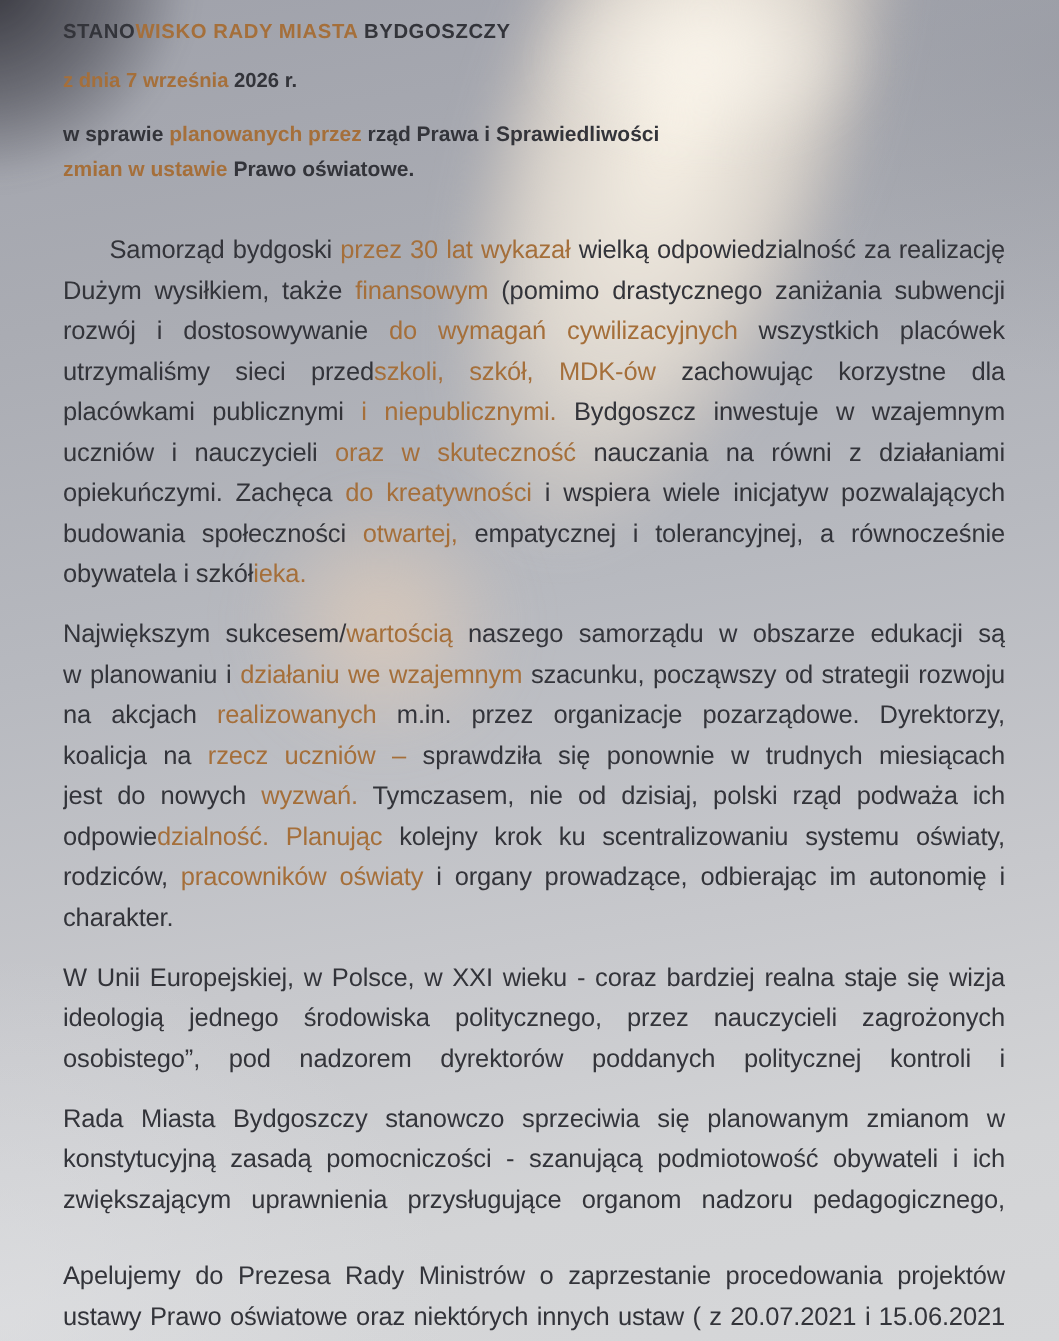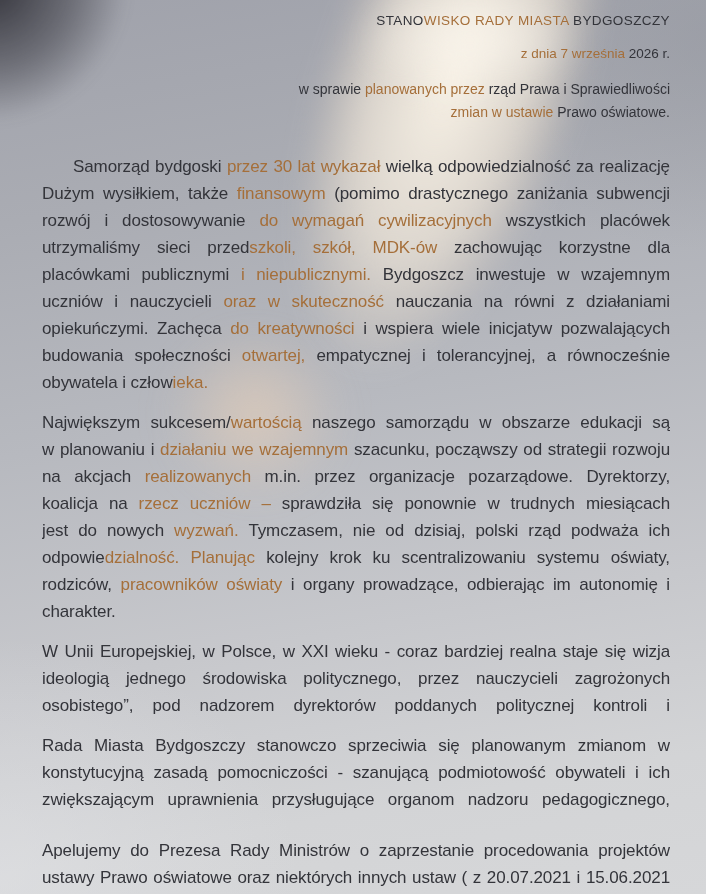--- a/index.html
+++ b/index.html
@@ -39,22 +39,22 @@
   }
   .corner-shadow {
     left: -52px; top: -58px; width: 185px; height: 185px;
     background: radial-gradient(circle at 22% 22%,
       rgba(38,38,45,0.9), rgba(48,48,56,0.45) 42%, rgba(48,48,56,0) 68%);
     filter: blur(7px);
   }
   
   .page { position: relative; z-index: 2; padding: 12px 36px 0 42px; filter: blur(0.3px); }
   .hline {
-    text-align: right;
-    font-weight: normal;
+    text-align: left;
+    font-weight: bold;
     color: #33343a;
     font-size: 13.5px;
     line-height: 18px;
   }
   .title { letter-spacing: 0.4px; }
   .date  { margin-top: 15px; }
   .subj1 { margin-top: 17px; font-size: 14px; }
   .subj2 { margin-top: 5px;  font-size: 14px; }
   .docbody {
     margin-top: 32px;
@@ -88,21 +88,21 @@
     <div class="docbody">
         <div class="para indent">
           <div class="line"><span class="c-ink">Samorząd bydgoski </span><span class="c-warm">przez 30 lat wykazał </span><span class="c-ink">wielką odpowiedzialność za realizację kolejnych zmian,</span></div>
           <div class="line"><span class="c-ink">Dużym wysiłkiem, także </span><span class="c-warm">finansowym </span><span class="c-ink">(pomimo drastycznego zaniżania subwencji oświatowej),</span></div>
           <div class="line"><span class="c-ink">rozwój i dostosowywanie </span><span class="c-warm">do wymagań cywilizacyjnych </span><span class="c-ink">wszystkich placówek oświatowych w mieście.</span></div>
           <div class="line"><span class="c-ink">utrzymaliśmy sieci przed</span><span class="c-warm">szkoli, szkół, MDK-ów </span><span class="c-ink">zachowując korzystne dla mieszkańców proporcje między</span></div>
           <div class="line"><span class="c-ink">placówkami publicznymi </span><span class="c-warm">i niepublicznymi. </span><span class="c-ink">Bydgoszcz inwestuje w wzajemnym wspomagające rozwój</span></div>
           <div class="line"><span class="c-ink">uczniów i nauczycieli </span><span class="c-warm">oraz w skuteczność </span><span class="c-ink">nauczania na równi z działaniami wychowawczymi i</span></div>
           <div class="line"><span class="c-ink">opiekuńczymi. Zachęca </span><span class="c-warm">do kreatywności </span><span class="c-ink">i wspiera wiele inicjatyw pozwalających realizować cel</span></div>
           <div class="line"><span class="c-ink">budowania społeczności </span><span class="c-warm">otwartej, </span><span class="c-ink">empatycznej i tolerancyjnej, a równocześnie świadomej swoich praw</span></div>
-          <div class="line last"><span class="c-ink">obywatela i człow</span><span class="c-warm">ieka.</span></div>
+          <div class="line last"><span class="c-ink">obywatela i szkół</span><span class="c-warm">ieka.</span></div>
         </div>
         <div class="para">
           <div class="line"><span class="c-ink">Największym sukcesem/</span><span class="c-warm">wartością </span><span class="c-ink">naszego samorządu w obszarze edukacji są ludzie oraz partnerstwo</span></div>
           <div class="line"><span class="c-ink">w planowaniu i </span><span class="c-warm">działaniu we wzajemnym </span><span class="c-ink">szacunku, począwszy od strategii rozwoju oświaty, a kończąc</span></div>
           <div class="line"><span class="c-ink">na akcjach </span><span class="c-warm">realizowanych </span><span class="c-ink">m.in. przez organizacje pozarządowe. Dyrektorzy, nauczyciele, rodzice –</span></div>
           <div class="line"><span class="c-ink">koalicja na </span><span class="c-warm">rzecz uczniów – </span><span class="c-ink">sprawdziła się ponownie w trudnych miesiącach pandemii i zawsze gotowa</span></div>
           <div class="line"><span class="c-ink">jest do nowych </span><span class="c-warm">wyzwań. </span><span class="c-ink">Tymczasem, nie od dzisiaj, polski rząd podważa ich kompetencje i</span></div>
           <div class="line"><span class="c-ink">odpowie</span><span class="c-warm">dzialność. Planując </span><span class="c-ink">kolejny krok ku scentralizowaniu systemu oświaty, stopniowo ubezwładnia</span></div>
           <div class="line"><span class="c-ink">rodziców, </span><span class="c-warm">pracowników oświaty </span><span class="c-ink">i organy prowadzące, odbierając im autonomię i burząc demokratyczny</span></div>
           <div class="line last"><span class="c-ink">charakter.</span></div>

